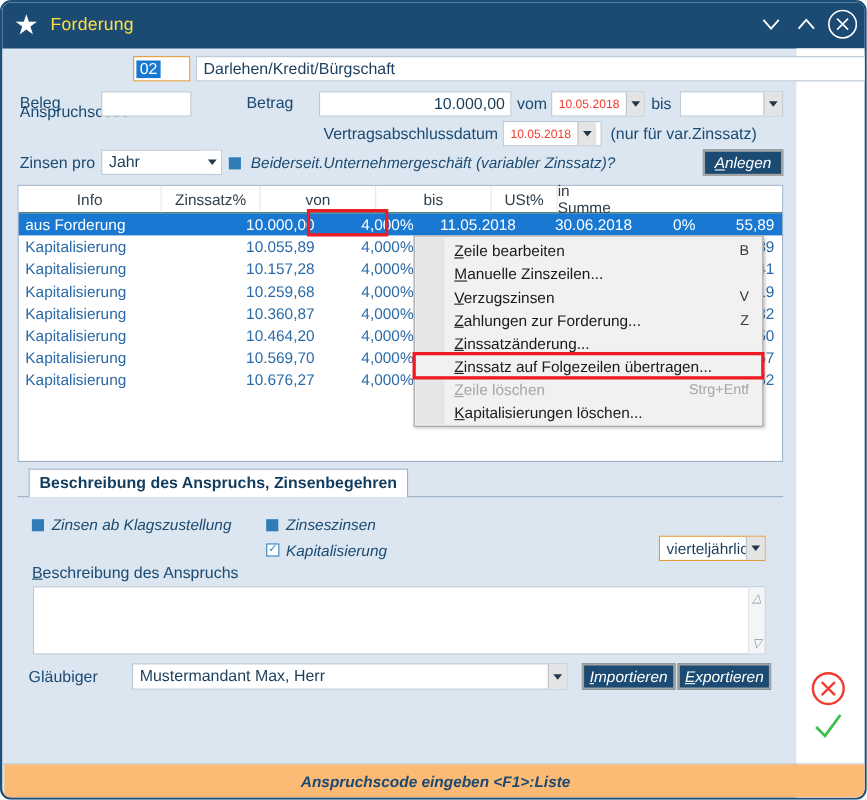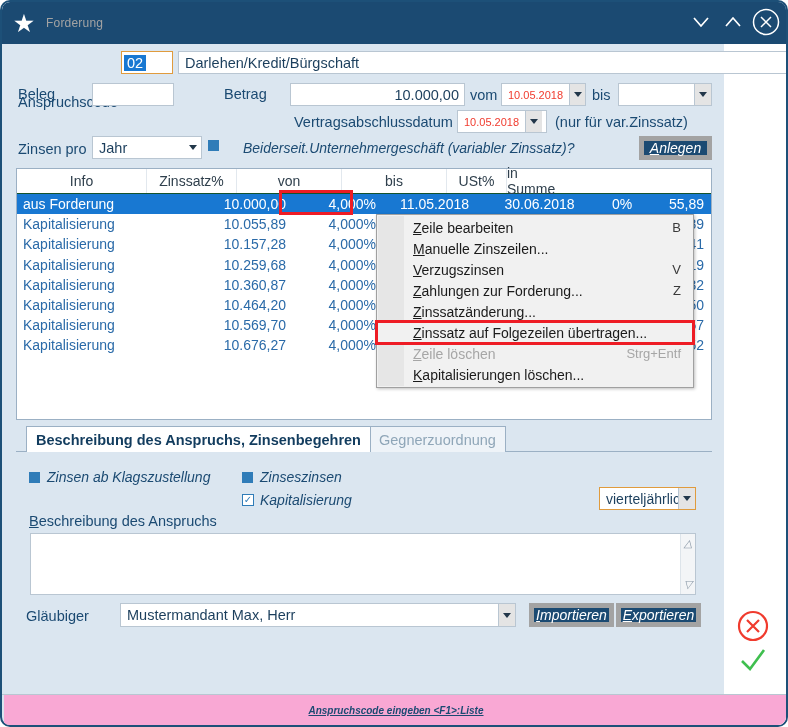--- a/index.html
+++ b/index.html
@@ -26,21 +26,21 @@
     background: #1b4a72;
     border-top-left-radius: 8px; border-top-right-radius: 8px;
     display: flex; align-items: center;
   }
   .star-badge {
     width: 26px; height: 26px; margin-left: 9px;
     display: flex; align-items: center; justify-content: center;
     color: #ffffff; font-size: 25px; line-height: 1;
   }
   .win-title {
-    color: #a3a3a3; font-size: 12px; margin-left: 9px;
+    color: #fde047; font-size: 16px; margin-left: 9px;
     letter-spacing: .2px;
   }
   .win-ctrls {
     position: absolute; right: 8px; top: 4px;
     display: flex; align-items: center; gap: 2px;
   }
   .win-ctrls svg { display:block; }
 
   
   .right-rail {
@@ -68,21 +68,21 @@
     background:#ffffff;
   }
   .arrowbox.gray { background:#e4e4e4; border-left:1px solid #b9c6d2; }
   .caret { width:0;height:0;border-left:4px solid transparent;border-right:4px solid transparent;border-top:5px solid #22374a; }
   .datefld {
     background:#ffffff; border:1px solid #b9c6d2;
     display:flex; align-items:center; font-size:11px;
   }
   .datefld .dtxt { padding:0 6px; color:#f03b2e; }
   .btn-blue {
-    background:#1b4a72; color:#ffffff; border:5px solid #a3a3a3;
+    background:#1b4a72; color:#ffffff; border:2px solid #a3a3a3;
     font-size:14px; font-style:italic;
     display:flex; align-items:center; justify-content:center;
   }
   .btn-blue u { text-decoration: underline; }
   .sqchk {
     width:11px;height:11px;background:#2f7cb8;display:inline-block;
     vertical-align:middle;
   }
   .wchk {
     width:12px;height:12px;background:#ffffff;border:1px solid #2f7cb8;
@@ -168,23 +168,23 @@
     display:flex;
   }
   .txtarea .sbar {
     margin-left:auto; width:15px; background:#f3f5f7; border-left:1px solid #dde4ea;
     display:flex; flex-direction:column; justify-content:space-between; align-items:center;
     padding:3px 0; color:#8a98a6; font-size:11px;
   }
 
   .statusbar {
     position:absolute; left:2px; bottom:0; width:784px; height:30px;
-    background:#f9a8d4;
+    background:#fdba74;
     display:flex; align-items:center; justify-content:center;
-    font-size:10px; font-style:italic; color:#1b4a72; font-weight:bold;text-decoration:underline;
+    font-size:14px; font-style:italic; color:#1b4a72; font-weight:bold;
   }
   .sep-line { position:absolute; left:0; bottom:30px; width:788px; height:1px; background:#b9c6d2; }
 
   .ok-cancel { position:absolute; right:14px; top:605px; text-align:center; }
   .ok-cancel svg { display:block; margin: 0 auto; }
 </style>
 </head>
 <body>
 
 <div class="window">
@@ -273,21 +273,21 @@
 
   <div style="position:absolute;left:16px;top:139px;" class="lbl">
     <span>Zinsen pro</span>
   </div>
   <div class="combo" style="position:absolute;left:90px;top:134px;width:110px;height:23px;">
     <span class="txt">Jahr</span>
     <span class="arrowbox">
         <i class="caret"></i>
       </span>
   </div>
-  <div style="position:absolute;left:206px;top:138px;display:flex;align-items:flex-start;gap:24px;">
+  <div style="position:absolute;left:206px;top:138px;display:flex;align-items:center;gap:9px;">
     <span class="sqchk"></span>
     <span class="ital">Beiderseit.Unternehmergeschäft (variabler Zinssatz)?</span>
   </div>
   <div class="btn-blue" style="position:absolute;left:637px;top:134px;width:73px;height:24px;">
     <span><u>A</u><span>nlegen</span></span>
   </div>
 
   <div class="grid">
     <div class="grid-head">
       <div class="hc w-info">Info</div>
@@ -406,23 +406,20 @@
           <span><u>K</u>apitalisierungen löschen...</span>
         </div>
       </div>
   </div>
 
   <div class="tabline"></div>
   <div class="tabstrip">
     <div class="tab active" style="left:0px;">
       <span>Beschreibung des Anspruchs, Zinsenbegehren</span>
     </div>
-    <div class="tab inactive" style="left:343px;">
-      <span>Gegnerzuordnung</span>
-    </div>
   </div>
 
   <div style="position:absolute;left:27px;top:467px;display:flex;align-items:center;gap:7px;">
     <span class="sqchk"></span>
     <span class="ital">Zinsen ab Klagszustellung</span>
   </div>
   <div style="position:absolute;left:240px;top:467px;display:flex;align-items:center;gap:7px;">
     <span class="sqchk"></span>
     <span class="ital">Zinseszinsen</span>
   </div>

